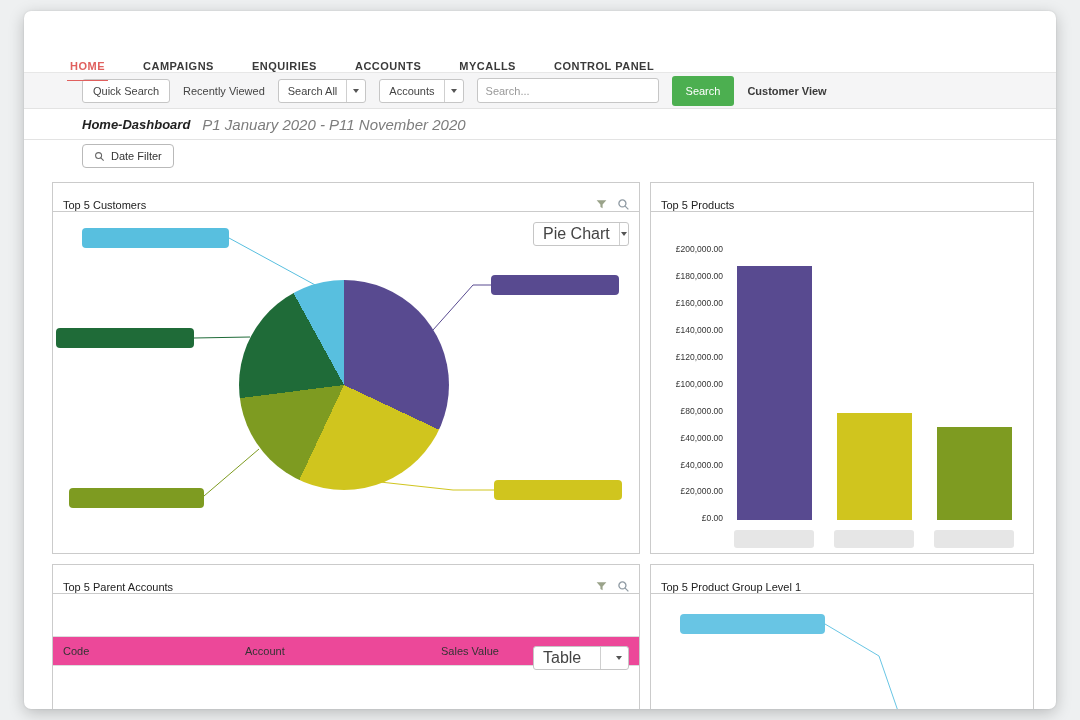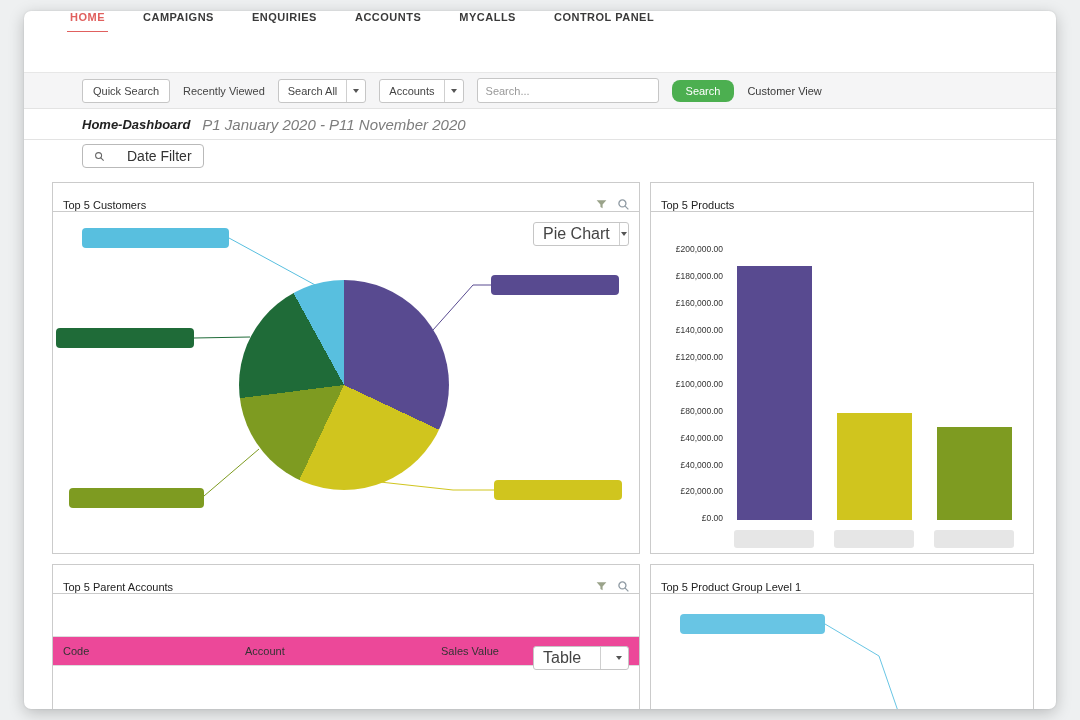--- a/index.html
+++ b/index.html
@@ -10,21 +10,21 @@
     color:#333;
   }
   .window {
     width:1032px; height:698px; margin:11px auto 0;
     background:#fff; border-radius:7px;
     box-shadow:0 4px 16px rgba(0,0,0,.22), 0 0 2px rgba(0,0,0,.12);
     overflow:hidden; position:relative;
   }
   
   .main-nav {
-    height:62px; display:flex; align-items:flex-start; gap:38px;
+    height:62px; display:flex; align-items:flex-end; gap:38px;
     padding-left:46px; border-bottom:1px solid #e7e7e7;
   }
   .nav-item {
     font-size:11px; font-weight:bold; letter-spacing:.5px; color:#3a3a3a;
     cursor:pointer; position:relative; white-space:nowrap;
   }
   .nav-item.active { color:#e0605e; }
   .nav-item.active::after {
     content:""; position:absolute; left:-3px; right:-3px; bottom:-9px;
     height:1px; background:#e0605e;
@@ -44,34 +44,34 @@
   .dd-label { padding:0 9px; white-space:nowrap; }
   .dd-sep { width:1px; align-self:stretch; background:#cfcfcf; }
   .dd-caretbox { width:18px; display:flex; align-items:center; justify-content:center; }
   .caret { width:0; height:0; border-left:3.5px solid transparent; border-right:3.5px solid transparent; border-top:4px solid #555; }
   .search-input {
     width:182px; height:25px; border:1px solid #c6c6c6; border-radius:3px;
     padding:0 8px; font-size:11px; font-family:inherit; color:#333; background:#fff;
   }
   .search-input::placeholder { color:#999; }
   .search-btn {
-    background:#4caf50; border:none; color:#fff; height:22px; padding:0 14px;
-    border-radius:8px; font-size:11px; font-family:inherit; cursor:pointer;
-  }
-  .customer-view { font-weight:normal; color:#3a3a3a; cursor:pointer; }
+    background:#4caf50; border:none; color:#fff; height:30px; padding:0 14px;
+    border-radius:3px; font-size:11px; font-family:inherit; cursor:pointer;
+  }
+  .customer-view { font-weight:bold; color:#3a3a3a; cursor:pointer; }
   
   .bc-row { height:30px; display:flex; align-items:center; gap:12px; padding-left:58px;font-style:italic; }
   .bc-title { font-size:13px; font-weight:bold; color:#222; }
   .bc-period { font-size:15px; color:#7d7d7d; }
   
   .df-row { border-top:1px solid #e3e3e3; padding:4px 0 4px 58px; height:33px; display:flex; align-items:center; }
   .df-btn {
-    display:inline-flex; align-items:center; gap:22px; background:#fff;
+    display:inline-flex; align-items:center; gap:6px; background:#fff;
     border:1px solid #b9b9b9; border-radius:4px; height:24px; padding:0 11px;
-    font-size:14px; color:#333; cursor:pointer;
+    font-size:11px; color:#333; cursor:pointer;
   }
   
   .tabs-row { display:flex; padding-left:58px; border-bottom:1px solid #d8d8d8; }
   .tab {
     font-size:11.5px; color:#333; background:#ececec;
     border:1px solid #d8d8d8; padding:6px 15px; cursor:pointer; position:relative;
   }
   .tab + .tab { margin-left:-1px; }
   .tab.active { background:#fff; border-bottom-color:#fff; margin-bottom:-1px; z-index:2; font-weight:bold; }
   

